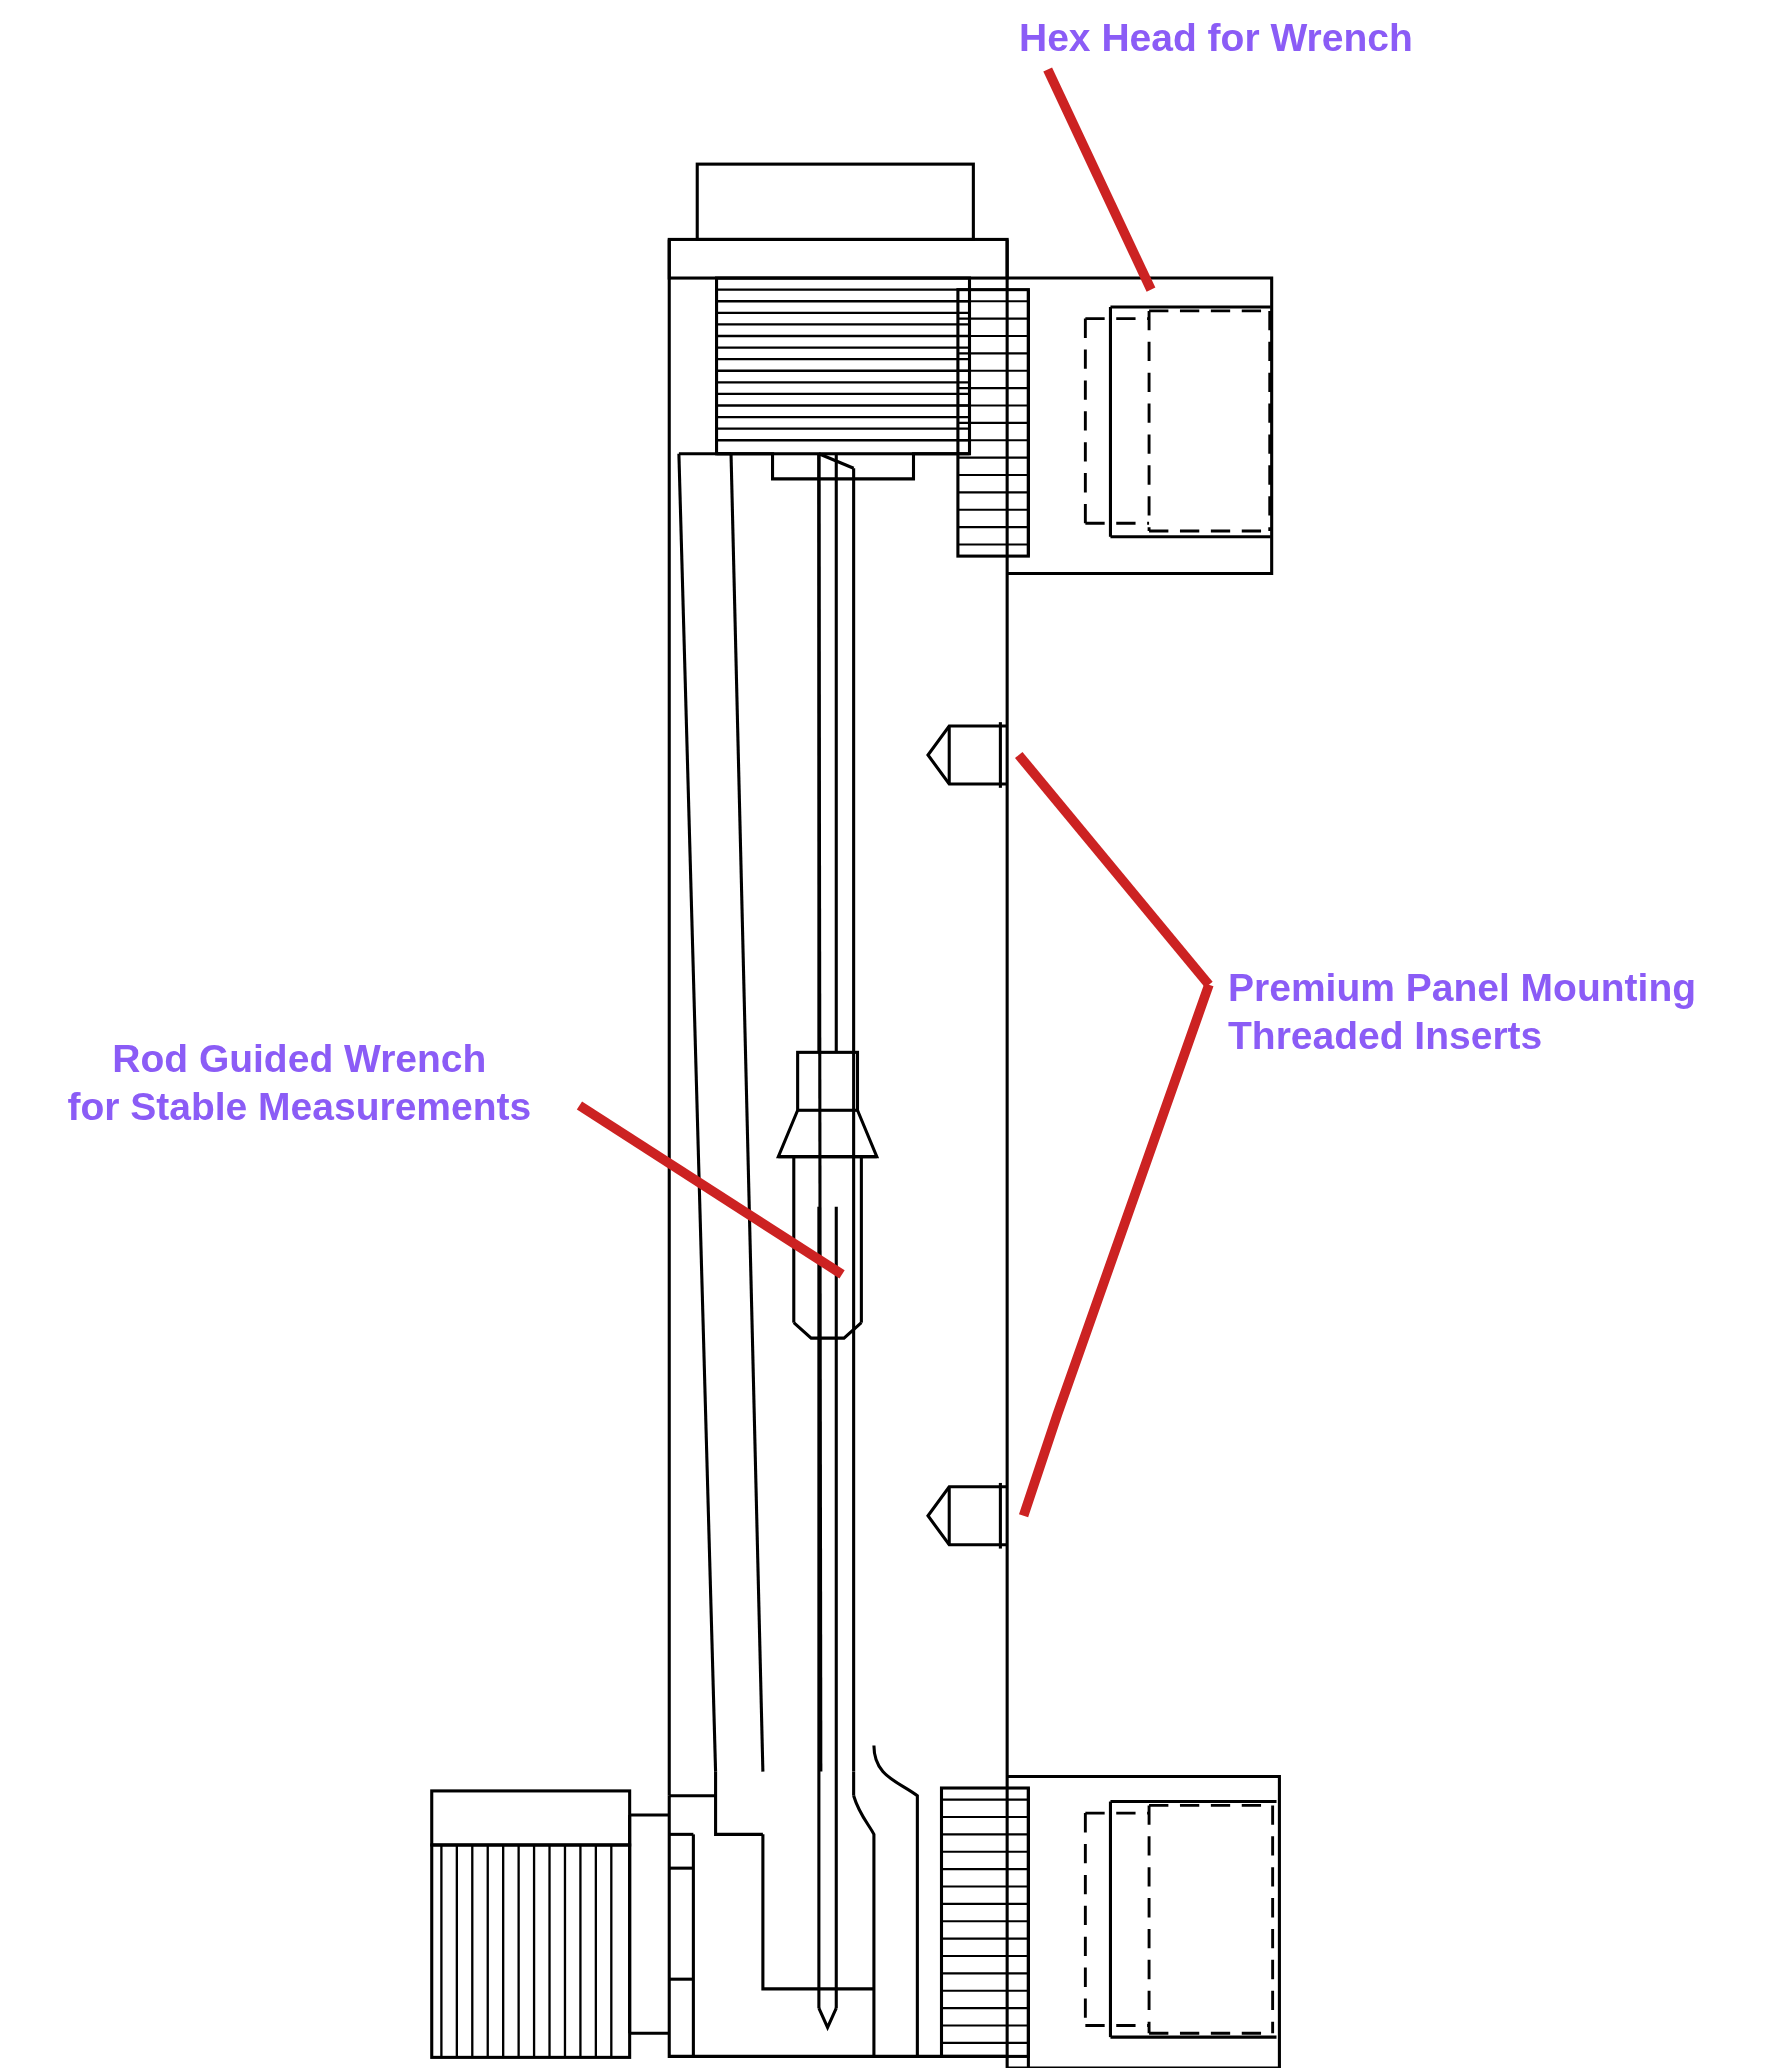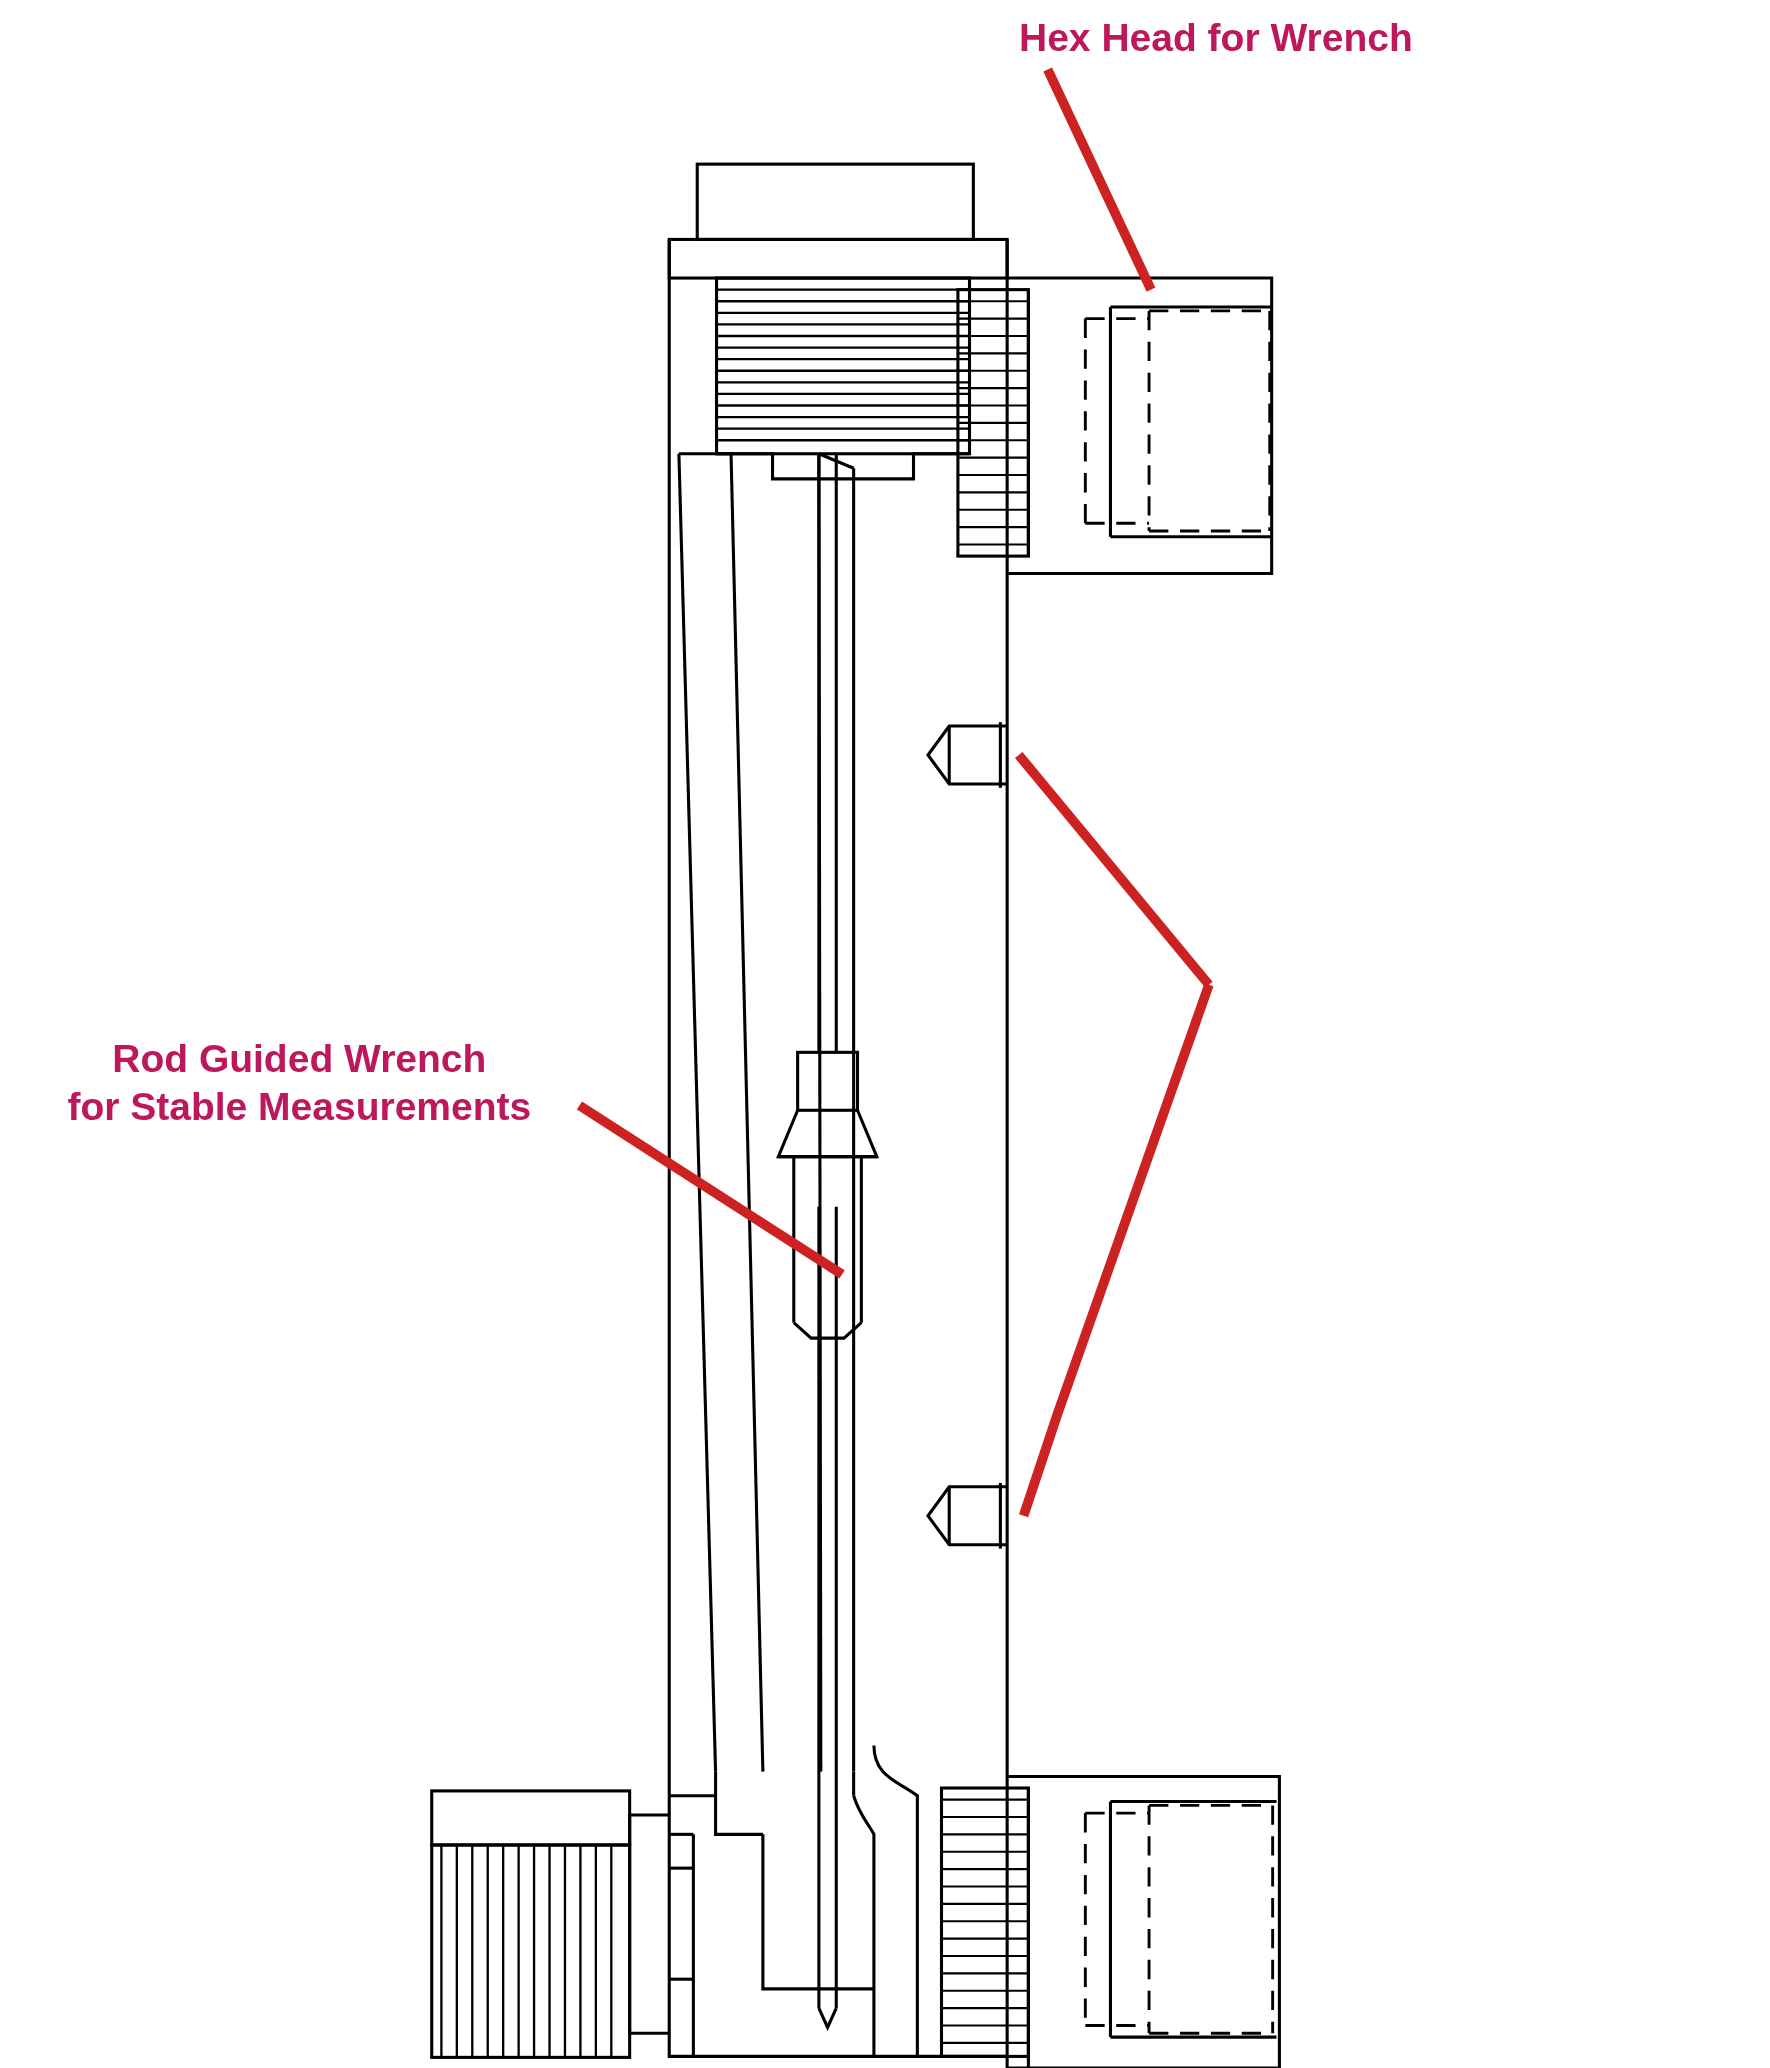--- a/index.html
+++ b/index.html
@@ -12,21 +12,21 @@
   }
   #canvas {
     position: relative;
     width: 1771px;
     height: 2068px;
     background: #ffffff;
     overflow: hidden;
   }
   .annotation {
     position: absolute;
-    color: #be185d;
+    color: #8b5cf6;
     font-weight: bold;
     font-size: 39px;
     line-height: 1.22;
     white-space: pre-line;
   }
   #ann-hex {
     left: 1019px;
     top: 13.5px;
     text-align: left;
   }
@@ -257,18 +257,20 @@
     <g fill="none" stroke="#cc2222" stroke-width="10" stroke-linecap="butt">
       <line x1="1085" y1="72" x2="1192" y2="300"></line>
       <polyline points="1055,782 1252,1020"></polyline>
       <polyline points="1252,1020 1095,1465 1060,1570"></polyline>
       <line x1="600" y1="1145" x2="872" y2="1320"></line>
     </g>
   </svg>
 
   <div class="annotation" id="ann-hex">Hex Head for Wrench</div>
 
+  <div class="annotation" id="ann-inserts">Premium Panel Mounting
+Threaded Inserts</div>
 
   <div class="annotation" id="ann-float">Rod Guided Wrench
 for Stable Measurements</div>
 
 </div>
 
 
 </body></html>

